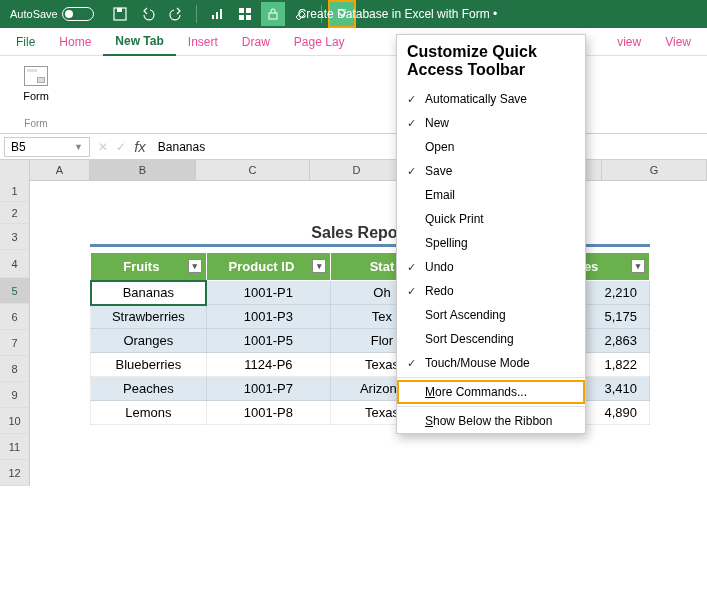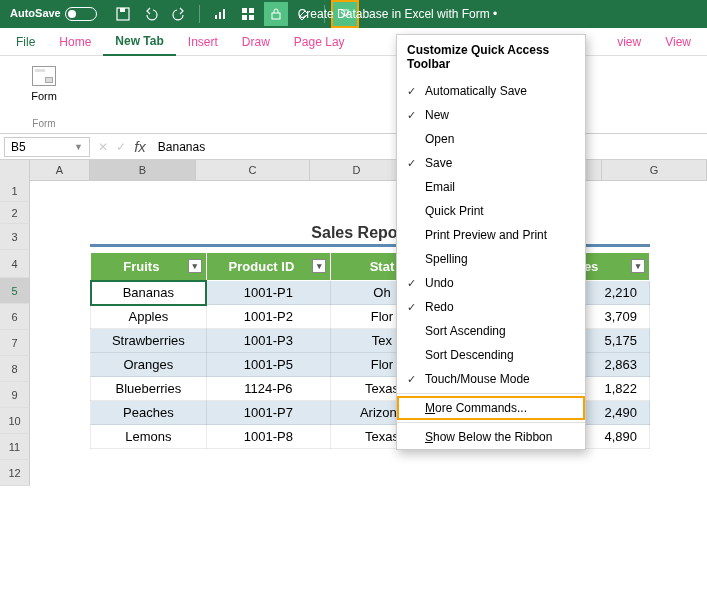--- a/index.html
+++ b/index.html
@@ -1,38 +1,38 @@
 <!DOCTYPE html>
 <html><head>
 <meta charset="utf-8">
 <style>
   * { box-sizing: border-box; margin: 0; padding: 0; font-family: 'Segoe UI', Arial, sans-serif; }
   body { background: #fff; width: 707px; height: 610px; overflow: hidden; font-size: 12px; }
   
   
   .titlebar { background: #217346; height: 28px; display: flex; align-items: center; color: #fff; padding: 0 4px; }
-  .autosave { display: flex; gap: 4px; padding: 0 6px; font-weight: bold; }
+  .autosave { display: flex; align-items: center; gap: 4px; padding: 0 6px; }
   .autosave-label { font-size: 11px; }
   .toggle { width: 32px; height: 14px; border: 1px solid #fff; border-radius: 8px; position: relative; }
   .toggle:after { content:''; position:absolute; width:8px; height:8px; background:#fff; border-radius:50%; top:2px; left:2px; }
   .qat { display:flex; align-items:center; gap:4px; margin-left:8px; }
   .qat-btn { width:24px; height:24px; display:flex; align-items:center; justify-content:center; cursor:pointer; }
   .qat-btn.green { background: #52c183; }
   .qat-btn.highlighted { background: #52c183; outline: 2px solid #f4a300; }
   .qat-sep { width:1px; height:18px; background: rgba(255,255,255,0.3); margin: 0 4px; }
   .doc-title { position:absolute; left:50%; transform:translateX(-50%); font-size:12px; color:#fff; white-space:nowrap;margin-left:44px; }
   
   
   .ribbon-tabs { background:#fff; height:28px; display:flex; align-items:center; padding:0 4px; border-bottom:1px solid #e0e0e0; }
   .tab { padding:0 12px; height:28px; display:flex; align-items:center; font-size:12px; color:#ec4899; cursor:pointer; }
   .tab.file { color:#217346; font-weight:400; }
   .tab.active { color:#217346; border-bottom:2px solid #217346; font-weight:600; }
   
   
-  .ribbon { height:78px; background:#fff; border-bottom:1px solid #d0d0d0; display:flex; padding:4px 16px; }
+  .ribbon { height:78px; background:#fff; border-bottom:1px solid #d0d0d0; display:flex; padding:4px 8px; }
   .ribbon-group { display:flex; flex-direction:column; align-items:center; padding:0 8px; }
   .form-btn { width:40px; height:48px; display:flex; flex-direction:column; align-items:center; justify-content:center; cursor:pointer; border:1px solid transparent; }
   .form-icon { width:24px; height:20px; background:#fff; border:1px solid #999; position:relative; }
   .form-icon:before { content:''; position:absolute; top:2px; left:2px; width:10px; height:3px; background:#e0e0e0; }
   .form-icon:after { content:''; position:absolute; bottom:2px; right:2px; width:6px; height:4px; background:#ddd; border:1px solid #aaa; }
   .form-label { font-size:11px; margin-top:4px; }
   .group-label { font-size:10px; color:#888; margin-top:auto; }
   
   
   .formula-bar { height:26px; display:flex; align-items:center; border-bottom:1px solid #d0d0d0; background:#fff; }
@@ -65,21 +65,21 @@
   
   .row-labels { position:absolute; left:0; top:20px; }
   .rl { width:30px; height:26px; background:#e6e6e6; border-right:1px solid #ccc; border-bottom:1px solid #ddd; display:flex; align-items:center; justify-content:center; font-size:11px; color:#444; }
   .rl.sel { background:#d0d0d0; color:#217346; }
   .r1,.r2 { height:22px; } .r3 { height:26px; } .r4 { height:28px; } .rd { height:26px; }
   
   .title-cell { position:absolute; left:90px; top:62px; width:560px; }
   
   
   .dropdown { position:absolute; left:396px; top:34px; width:190px; background:#fff; border:1px solid #ccc; box-shadow:2px 4px 10px rgba(0,0,0,0.25); z-index:100; }
-  .dd-title { font-weight:bold; font-size:12px; padding:8px 10px; }
+  .dd-title { font-weight:bold; font-size:16px; padding:8px 10px; }
   .dd-item { display:flex; align-items:center; padding:5px 10px 5px 28px; font-size:12px; cursor:pointer; position:relative; }
   .dd-item.checked:before { content:'✓'; position:absolute; left:10px; font-size:11px; color:#333; }
   .dd-sep { height:1px; background:#e0e0e0; margin:2px 0; }
   .dd-item.highlight { outline:2px solid #f4a300; outline-offset:-2px; }
   .underline-char { text-decoration: underline; }
 </style>
 </head>
 <body>
 
 <div class="titlebar">
@@ -224,29 +224,20 @@
         <tbody id="data-rows">
           <tr class="odd">
             <td class=" selected">Bananas</td>
             <td>1001-P1</td>
             <td>Oh</td>
             <td class="cur"></td>
             <td class="num" style="width:64px"></td>
             <td class="cur"></td>
             <td class="num" style="width:74px">2,210</td>
           </tr>
-          <tr class="even">
-            <td class="">Apples</td>
-            <td>1001-P2</td>
-            <td>Flor</td>
-            <td class="cur"></td>
-            <td class="num" style="width:64px"></td>
-            <td class="cur"></td>
-            <td class="num" style="width:74px">3,709</td>
-          </tr>
           <tr class="odd">
             <td class="">Strawberries</td>
             <td>1001-P3</td>
             <td>Tex</td>
             <td class="cur"></td>
             <td class="num" style="width:64px"></td>
             <td class="cur"></td>
             <td class="num" style="width:74px">5,175</td>
           </tr>
           <tr class="odd">
@@ -267,21 +258,21 @@
             <td class="cur">$</td>
             <td class="num" style="width:74px">1,822</td>
           </tr>
           <tr class="odd">
             <td class="">Peaches</td>
             <td>1001-P7</td>
             <td>Arizona</td>
             <td class="cur">$</td>
             <td class="num" style="width:64px">171</td>
             <td class="cur">$</td>
-            <td class="num" style="width:74px">2,490</td>
+            <td class="num" style="width:74px">3,410</td>
           </tr>
           <tr class="even">
             <td class="">Lemons</td>
             <td>1001-P8</td>
             <td>Texas</td>
             <td class="cur">$</td>
             <td class="num" style="width:64px">49</td>
             <td class="cur">$</td>
             <td class="num" style="width:74px">4,890</td>
           </tr>
@@ -292,21 +283,20 @@
 
 <div class="dropdown">
   <div class="dd-title">Customize Quick Access Toolbar</div>
   <div id="dd-items">
       <div class="dd-item checked">Automatically Save</div>
       <div class="dd-item checked">New</div>
       <div class="dd-item">Open</div>
       <div class="dd-item checked">Save</div>
       <div class="dd-item">Email</div>
       <div class="dd-item">Quick Print</div>
-      <div class="dd-item">Print Preview and Print</div>
       <div class="dd-item">Spelling</div>
       <div class="dd-item checked">Undo</div>
       <div class="dd-item checked">Redo</div>
       <div class="dd-item">Sort Ascending</div>
       <div class="dd-item">Sort Descending</div>
       <div class="dd-item checked">Touch/Mouse Mode</div>
     </div>
   <div class="dd-sep"></div>
   <div class="dd-item highlight">
       <span><span class="underline-char">M</span><span id="more-rest">ore Commands...</span></span>

